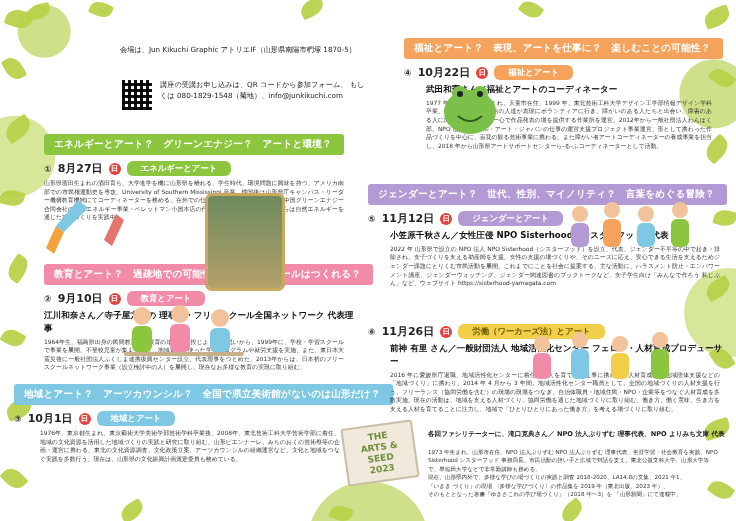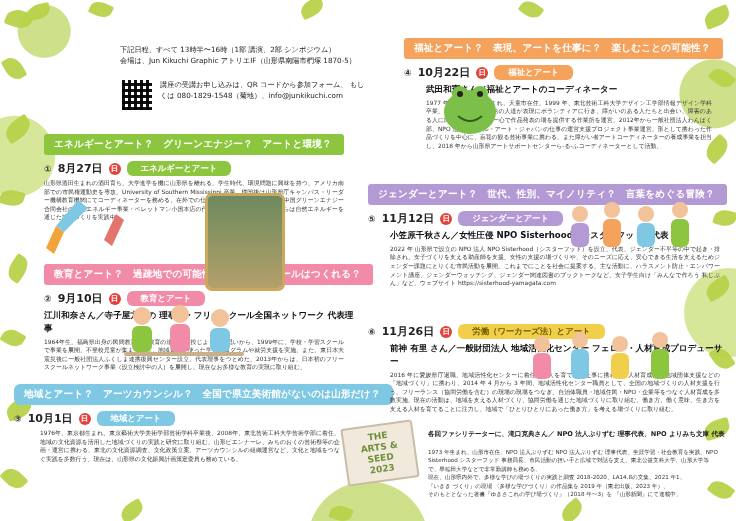--- a/index.html
+++ b/index.html
@@ -56,21 +56,21 @@
     background:#8cc63e;
     color:#ffffff;
     font-weight:bold;
     font-size:9.6px;
     padding:4px 12px 4px 10px;
     border-radius:3px;
     letter-spacing:.2px;
     white-space:nowrap;
   }
   .ribbon.pink { background:#f28ba8; }
-  .ribbon.blue { background:#7ec8e3;border-radius:6px; }
+  .ribbon.blue { background:#7ec8e3; }
   .ribbon.orange { background:#f5a35c; }
   .ribbon.purple { background:#b49ad4; }
   .ribbon.yellow { background:#f2cf4a; color:#6b5a00; }
 
   .block { position:absolute; }
   .hdr-row { display:flex; align-items:center; gap:6px; margin:6px 0 3px 0; }
   .num {
     font-size:9px; color:#333; font-weight:bold;
   }
   .date {
@@ -142,21 +142,20 @@
     <div class="leaf" style="right:3px;top:482px;width:24px;height:16px;transform:rotate(35deg)"></div>
     <div class="leaf" style="left:90px;top:2px;width:22px;height:15px;transform:rotate(25deg)"></div>
     <div class="leaf" style="left:300px;top:0px;width:24px;height:16px;transform:rotate(-25deg)"></div>
     <div class="leaf" style="left:520px;top:2px;width:22px;height:15px;transform:rotate(35deg)"></div>
     <div class="leaf" style="left:120px;bottom:2px;width:24px;height:16px;transform:rotate(-30deg)"></div>
     <div class="leaf" style="left:330px;bottom:0px;width:22px;height:15px;transform:rotate(20deg)"></div>
     <div class="leaf" style="left:560px;bottom:2px;width:24px;height:16px;transform:rotate(-40deg)"></div>
   </div>
 
   <div class="intro">
-    <span class="ln">下記日程、すべて 13時半〜16時（1部 講演、2部 シンポジウム）</span>
     <span class="ln">会場は、Jun Kikuchi Graphic アトリエIF（山形県南陽市椚塚 1870-5）</span>
   </div>
   <div class="qr"></div>
   <div class="intro2">
     <span class="ln">講座の受講お申し込みは、QR コードから参加フォーム、</span>
     <span class="ln">もしくは 080-1829-1548（菊地）、info@junkikuchi.com</span>
   </div>
 
   <div class="block" style="left:44px;top:132px;width:310px;">
     <div>

